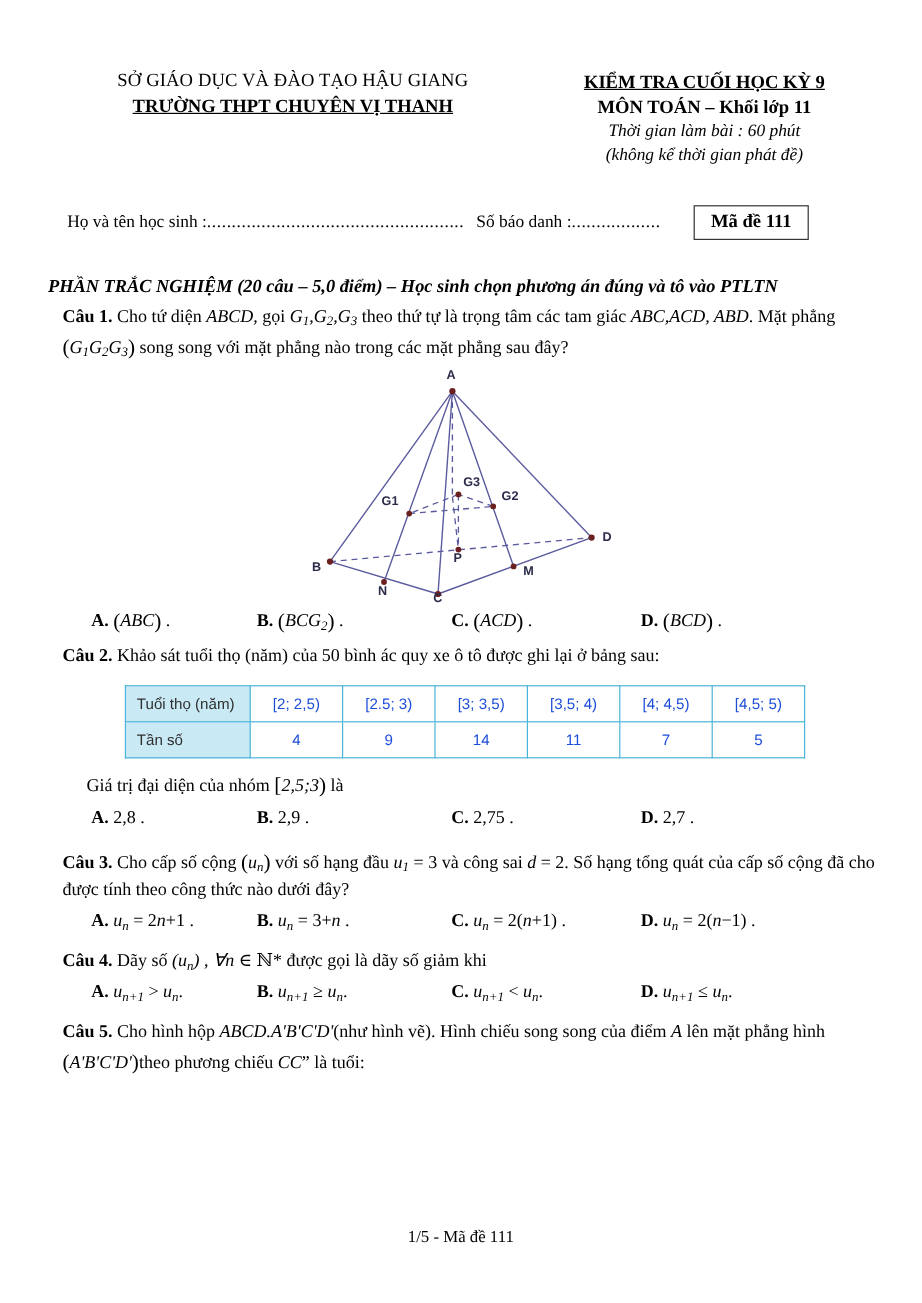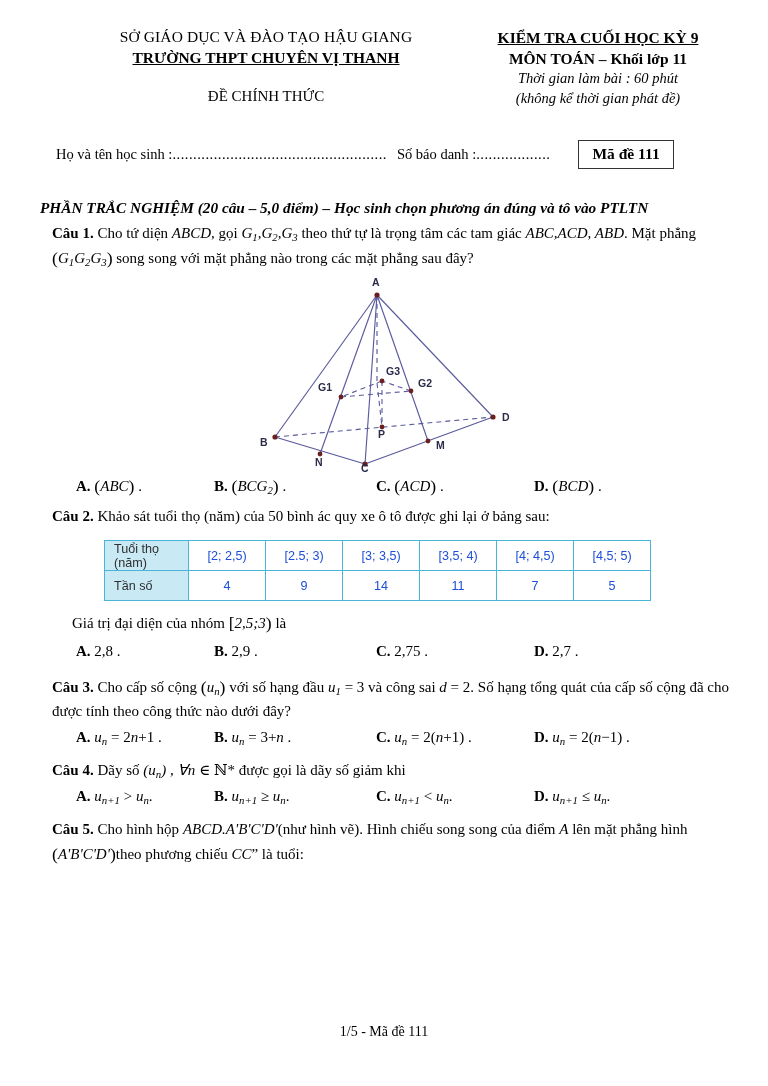--- a/index.html
+++ b/index.html
@@ -9,21 +9,21 @@
     height: 1086px;
     background: #ffffff;
     font-family: "Liberation Serif", "DejaVu Serif", serif;
     color: #000000;
     position: relative;
     overflow: hidden;
   }
   .page { position: relative; width: 768px; height: 1086px; padding: 0; }
 
   
-  .header { display: flex; padding: 28px 36px 0 36px; margin-left: 22px; }
+  .header { display: flex; padding: 59px 36px 0 36px; }
   .hdr-left { width: 400px; text-align: center; padding-left: 16px; }
   .hdr-right { flex: 1; text-align: center; padding-left: 6px; }
 
   .hdr-left .l1 { font-size: 15.5px; letter-spacing: .1px; white-space: nowrap; }
   .hdr-left .l2 {
     font-size: 15.5px; font-weight: bold; text-decoration: underline;
     margin-top: 3px; white-space: nowrap;
   }
   .hdr-left .l3 { font-size: 15px; margin-top: 21px; }
 
@@ -78,42 +78,41 @@
   
   .tbl-wrap { margin-top: 12px; padding-left: 68px; }
   table.stats { border-collapse: collapse; table-layout: fixed; }
   table.stats td {
     border: 1.7px solid #4ab5d8; height: 30px; text-align: center;
     font-family: "Liberation Sans", sans-serif; font-size: 12.6px; color: #1d4ed8;
     padding: 0 2px;
   }
   table.stats td.rowhead {
     background: #c9e9f5; text-align: left; padding-left: 9px;
-    width: 84px; font-size: 12.6px; color: #2f2f2f;
+    width: 104px; font-size: 12.6px; color: #2f2f2f;
   }
   table.stats td.cell { width: 77px; background: #ffffff; }
 
   .after-tbl { font-size: 15px; margin-top: 11px; padding-left: 36px; }
 
   
   .footer {
     position: absolute; left: 0; right: 0; bottom: 46px;
     text-align: center; font-size: 14px;
   }
 </style>
 </head>
 <body>
 
 <div class="page">
 
   <div class="header">
     <div class="hdr-left">
       <div class="l1">SỞ GIÁO DỤC VÀ ĐÀO TẠO HẬU GIANG</div>
       <div class="l2">TRƯỜNG THPT CHUYÊN VỊ THANH</div>
-      <div class="l3">ĐỀ CHÍNH THỨC</div>
     </div>
     <div class="hdr-right">
       <div class="r1">KIỂM TRA CUỐI HỌC KỲ 9</div>
       <div class="r3">MÔN TOÁN – Khối lớp 11</div>
       <div class="r4">Thời gian làm bài : 60 phút</div>
       <div class="r5">(không kể thời gian phát đề)</div>
     </div>
   </div>
 
   <div class="stu-row">

